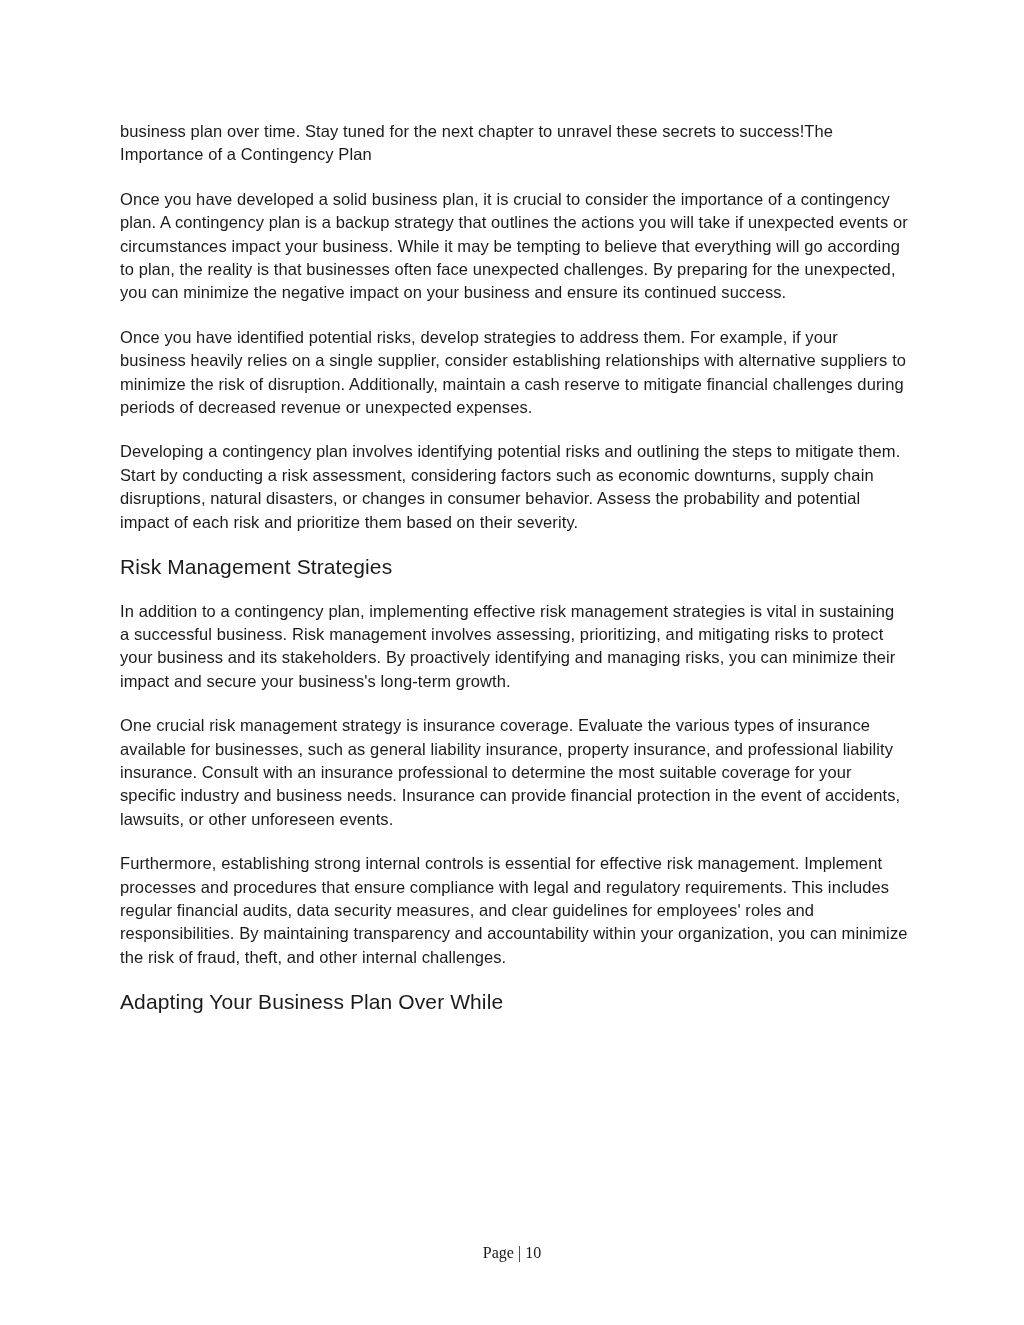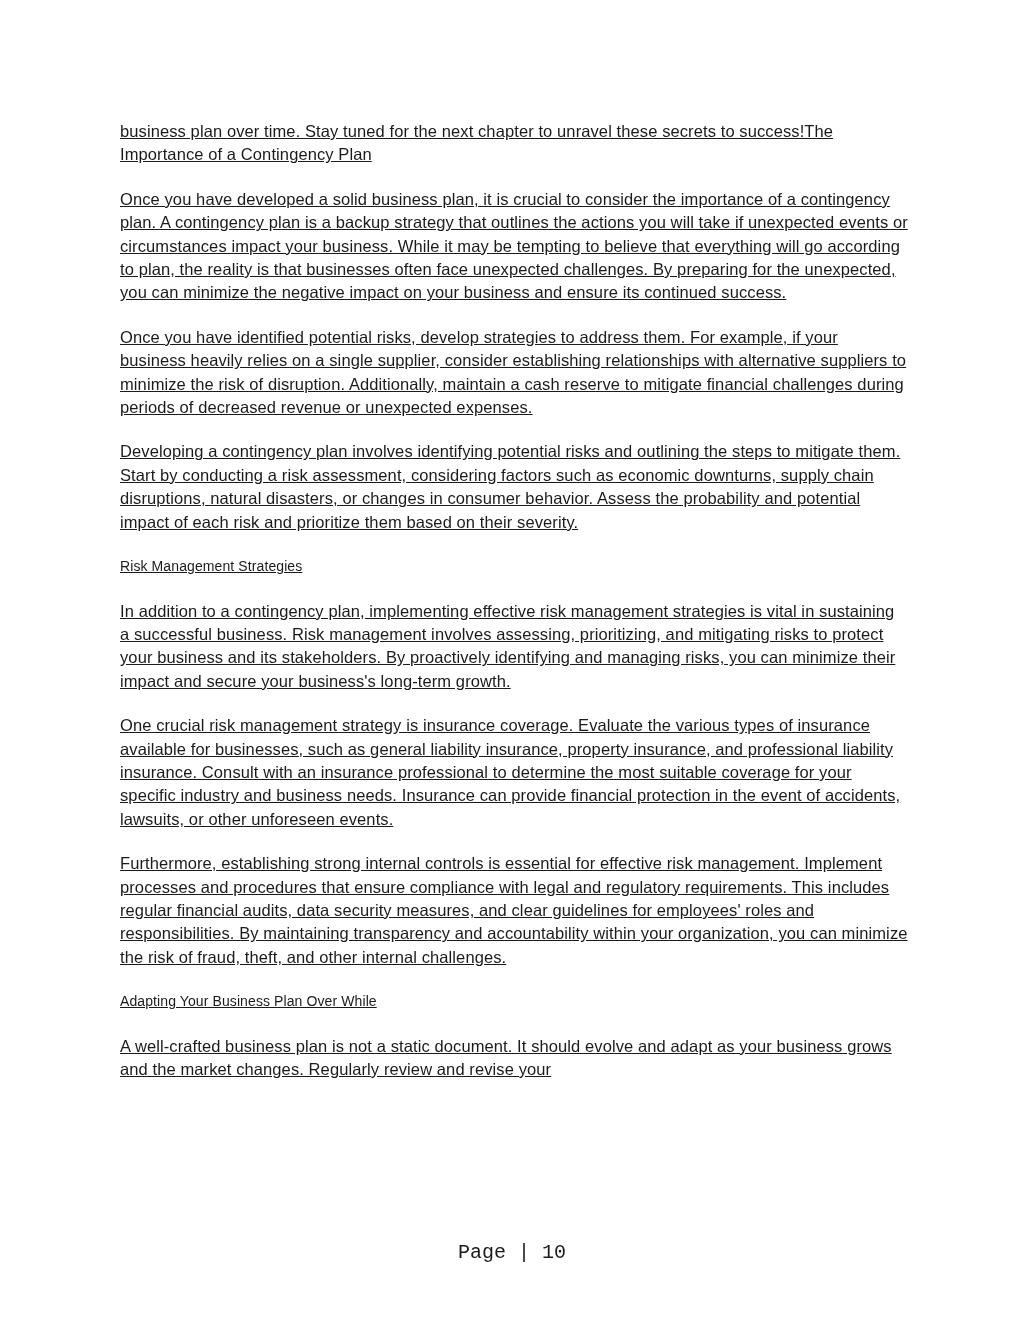--- a/index.html
+++ b/index.html
@@ -17,57 +17,55 @@
     .doc-body {
       position: absolute;
       top: 120px;
       left: 120px;
       width: 788px;
       color: #1b1b1b;
       font-size: 16.5px;
       line-height: 23.4px;
       letter-spacing: 0.1px;
       text-align: left;
-      text-decoration: underline;
     }
     .para {
       margin-bottom: 21px;
       white-space: normal;
     }
     .heading {
       margin-bottom: 21px;
       font-weight: normal;
-      font-size: 14px;
+      font-size: 21px;
       line-height: 23.4px;
     }
     .footer {
       position: absolute;
       left: 0;
       width: 1024px;
       top: 1241px;
       text-align: center;
       color: #1b1b1b;
-      font-size: 20px;
+      font-size: 16px;
       line-height: 23px;
-      font-family: Liberation Mono, monospace;
+      font-family: Liberation Serif, serif;
     }
   </style>
 </head>
 <body>
 
 <div class="page">
 
   <div class="doc-body">
     <p class="para">business plan over time. Stay tuned for the next chapter to unravel these secrets to success!The Importance of a Contingency Plan</p>
     <p class="para">Once you have developed a solid business plan, it is crucial to consider the importance of a contingency plan. A contingency plan is a backup strategy that outlines the actions you will take if unexpected events or circumstances impact your business. While it may be tempting to believe that everything will go according to plan, the reality is that businesses often face unexpected challenges. By preparing for the unexpected, you can minimize the negative impact on your business and ensure its continued success.</p>
     <p class="para">Once you have identified potential risks, develop strategies to address them. For example, if your business heavily relies on a single supplier, consider establishing relationships with alternative suppliers to minimize the risk of disruption. Additionally, maintain a cash reserve to mitigate financial challenges during periods of decreased revenue or unexpected expenses.</p>
     <p class="para">Developing a contingency plan involves identifying potential risks and outlining the steps to mitigate them. Start by conducting a risk assessment, considering factors such as economic downturns, supply chain disruptions, natural disasters, or changes in consumer behavior. Assess the probability and potential impact of each risk and prioritize them based on their severity.</p>
     <p class="heading">Risk Management Strategies</p>
     <p class="para">In addition to a contingency plan, implementing effective risk management strategies is vital in sustaining a successful business. Risk management involves assessing, prioritizing, and mitigating risks to protect your business and its stakeholders. By proactively identifying and managing risks, you can minimize their impact and secure your business's long-term growth.</p>
     <p class="para">One crucial risk management strategy is insurance coverage. Evaluate the various types of insurance available for businesses, such as general liability insurance, property insurance, and professional liability insurance. Consult with an insurance professional to determine the most suitable coverage for your specific industry and business needs. Insurance can provide financial protection in the event of accidents, lawsuits, or other unforeseen events.</p>
     <p class="para">Furthermore, establishing strong internal controls is essential for effective risk management. Implement processes and procedures that ensure compliance with legal and regulatory requirements. This includes regular financial audits, data security measures, and clear guidelines for employees' roles and responsibilities. By maintaining transparency and accountability within your organization, you can minimize the risk of fraud, theft, and other internal challenges.</p>
     <p class="heading">Adapting Your Business Plan Over While</p>
-    <p class="para">A well-crafted business plan is not a static document. It should evolve and adapt as your business grows and the market changes. Regularly review and revise your</p>
   </div>
 
   <div class="footer">Page | 10</div>
 
 </div>
 
 </body></html>

